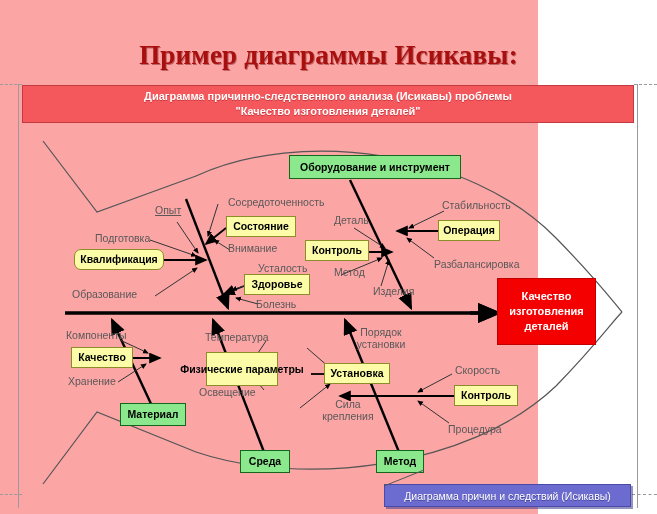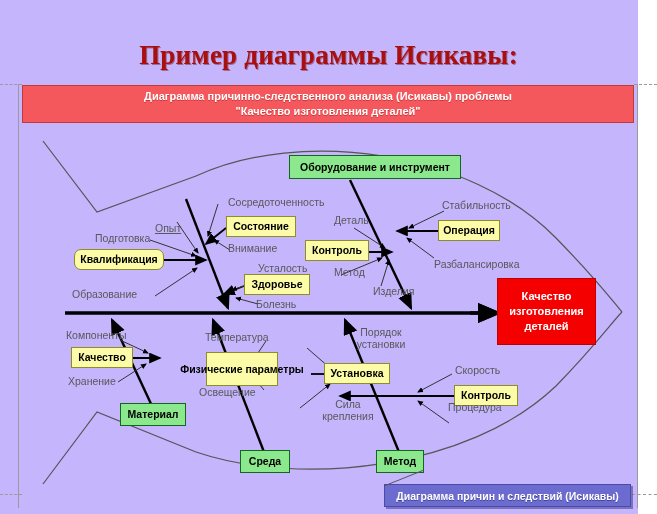--- a/index.html
+++ b/index.html
@@ -1,18 +1,18 @@
 <!DOCTYPE html>
 <html><head>
 <meta charset="utf-8">
 <style>
   html,body{margin:0;padding:0;background:#ffffff;}
   body{width:657px;height:514px;overflow:hidden;
        font-family:"Liberation Sans","DejaVu Sans",sans-serif;}
-  #stage{position:relative;width:619px;height:514px;background:#c4b5fd;padding-left:19px;}
+  #stage{position:relative;width:538px;height:514px;background:#fca5a5;}
 
   
   .title{
     position:absolute;left:0;top:40px;width:657px;text-align:center;
     font-family:"Liberation Serif","DejaVu Serif",serif;
     font-weight:bold;font-size:27px;letter-spacing:.2px;
     color:#A81010;
     text-shadow:1px 1px 0 rgba(120,20,20,.45);
     white-space:nowrap;
   }
@@ -30,21 +30,21 @@
     color:#ffffff;font-size:11px;font-weight:bold;line-height:1.35;
     display:flex;flex-direction:column;align-items:center;justify-content:center;
     text-shadow:0 1px 0 rgba(120,0,0,.35);
   }
 
   
   .footer-cap{
     position:absolute;left:384px;top:484px;width:245px;height:21px;
     background:#6C6CD0;border:1px solid #4a4aa8;
     box-shadow:2px 2px 0 rgba(60,60,140,.55);
-    color:#ffffff;font-size:10.5px;font-weight:bold;
+    color:#ffffff;font-size:10.5px;font-weight:normal;
     display:flex;align-items:center;justify-content:center;
     text-shadow:0 1px 0 rgba(40,40,110,.6);
     white-space:nowrap;
   }
 
   
   svg#fish{position:absolute;left:0;top:0;width:657px;height:514px;}
 
   
   .box{
@@ -222,21 +222,21 @@
   <div class="box yellow" style="left:324px;top:363px;width:66px;height:21px;">Установка</div>
 
   <div class="box yellow" style="left:454px;top:385px;width:64px;height:21px;">Контроль</div>
 
   <div class="box red" style="left:497px;top:278px;width:99px;height:67px;">
     <span>Качество</span>
     <span>изготовления</span>
     <span>деталей</span>
   </div>
 
-  <div class="sub" style="left:155px;top:222px;text-decoration:underline;">Опыт</div>
+  <div class="sub" style="left:155px;top:204px;text-decoration:underline;">Опыт</div>
   <div class="sub" style="left:95px;top:232px;">Подготовка</div>
   <div class="sub" style="left:72px;top:288px;">Образование</div>
   <div class="sub" style="left:228px;top:196px;">Сосредоточенность</div>
   <div class="sub" style="left:228px;top:242px;">Внимание</div>
   <div class="sub" style="left:258px;top:262px;">Усталость</div>
   <div class="sub" style="left:256px;top:298px;">Болезнь</div>
 
   <div class="sub" style="left:334px;top:214px;">Деталь</div>
   <div class="sub" style="left:334px;top:266px;">Метод</div>
   <div class="sub" style="left:373px;top:285px;">Изделия</div>
@@ -244,21 +244,21 @@
   <div class="sub" style="left:434px;top:258px;">Разбалансировка</div>
 
   <div class="sub" style="left:66px;top:329px;">Компоненты</div>
   <div class="sub" style="left:68px;top:375px;">Хранение</div>
   <div class="sub" style="left:205px;top:331px;">Температура</div>
   <div class="sub" style="left:199px;top:386px;">Освещение</div>
 
   <div class="sub two" style="left:350px;top:326px;width:62px;">Порядок установки</div>
   <div class="sub two" style="left:322px;top:398px;width:52px;">Сила крепления</div>
   <div class="sub" style="left:455px;top:364px;">Скорость</div>
-  <div class="sub" style="left:448px;top:401px;">Процедура</div>
+  <div class="sub" style="left:448px;top:423px;">Процедура</div>
 
   <div class="footer-cap">Диаграмма причин и следствий  (Исикавы)</div>
 
   <svg style="position:absolute;left:0;top:0;width:657px;height:514px;pointer-events:none;">
     <line x1="384" y1="486" x2="424" y2="470" stroke="#555" stroke-width="1"></line>
   </svg>
 
 </div>
 
 </body></html>

